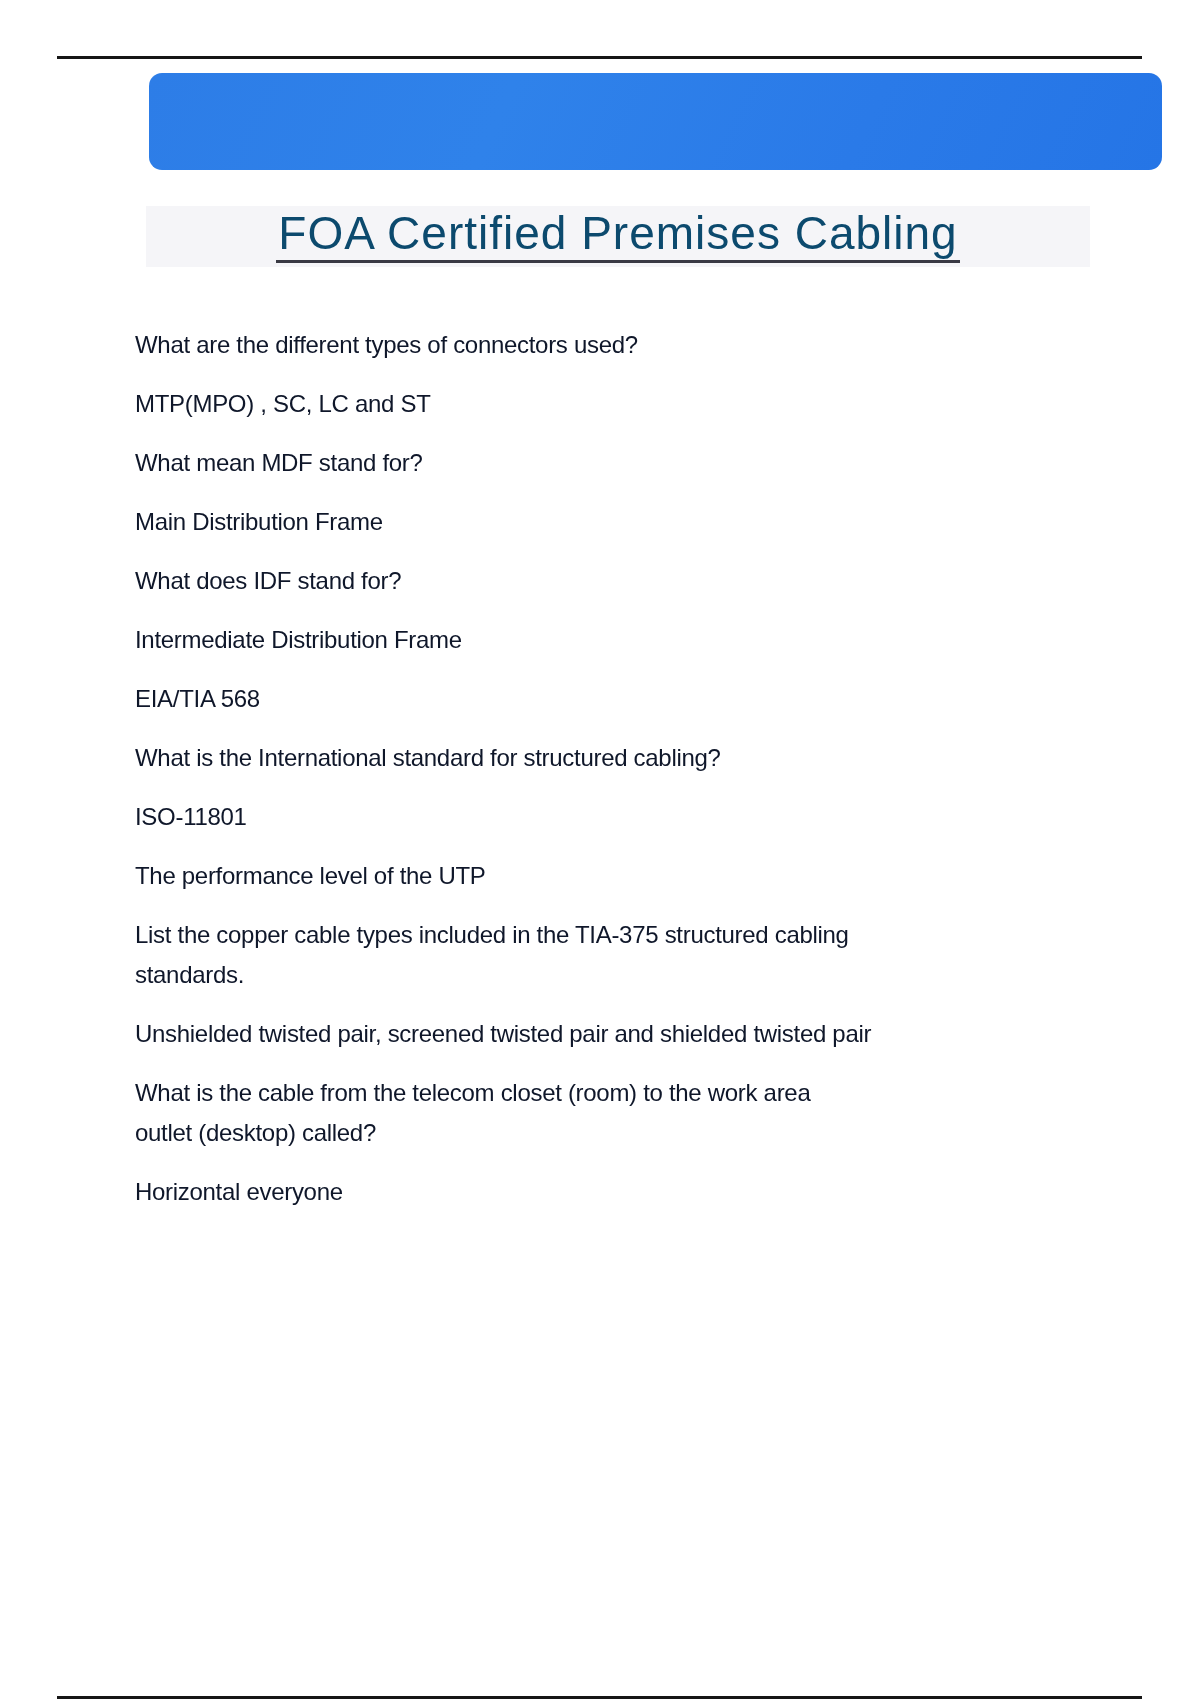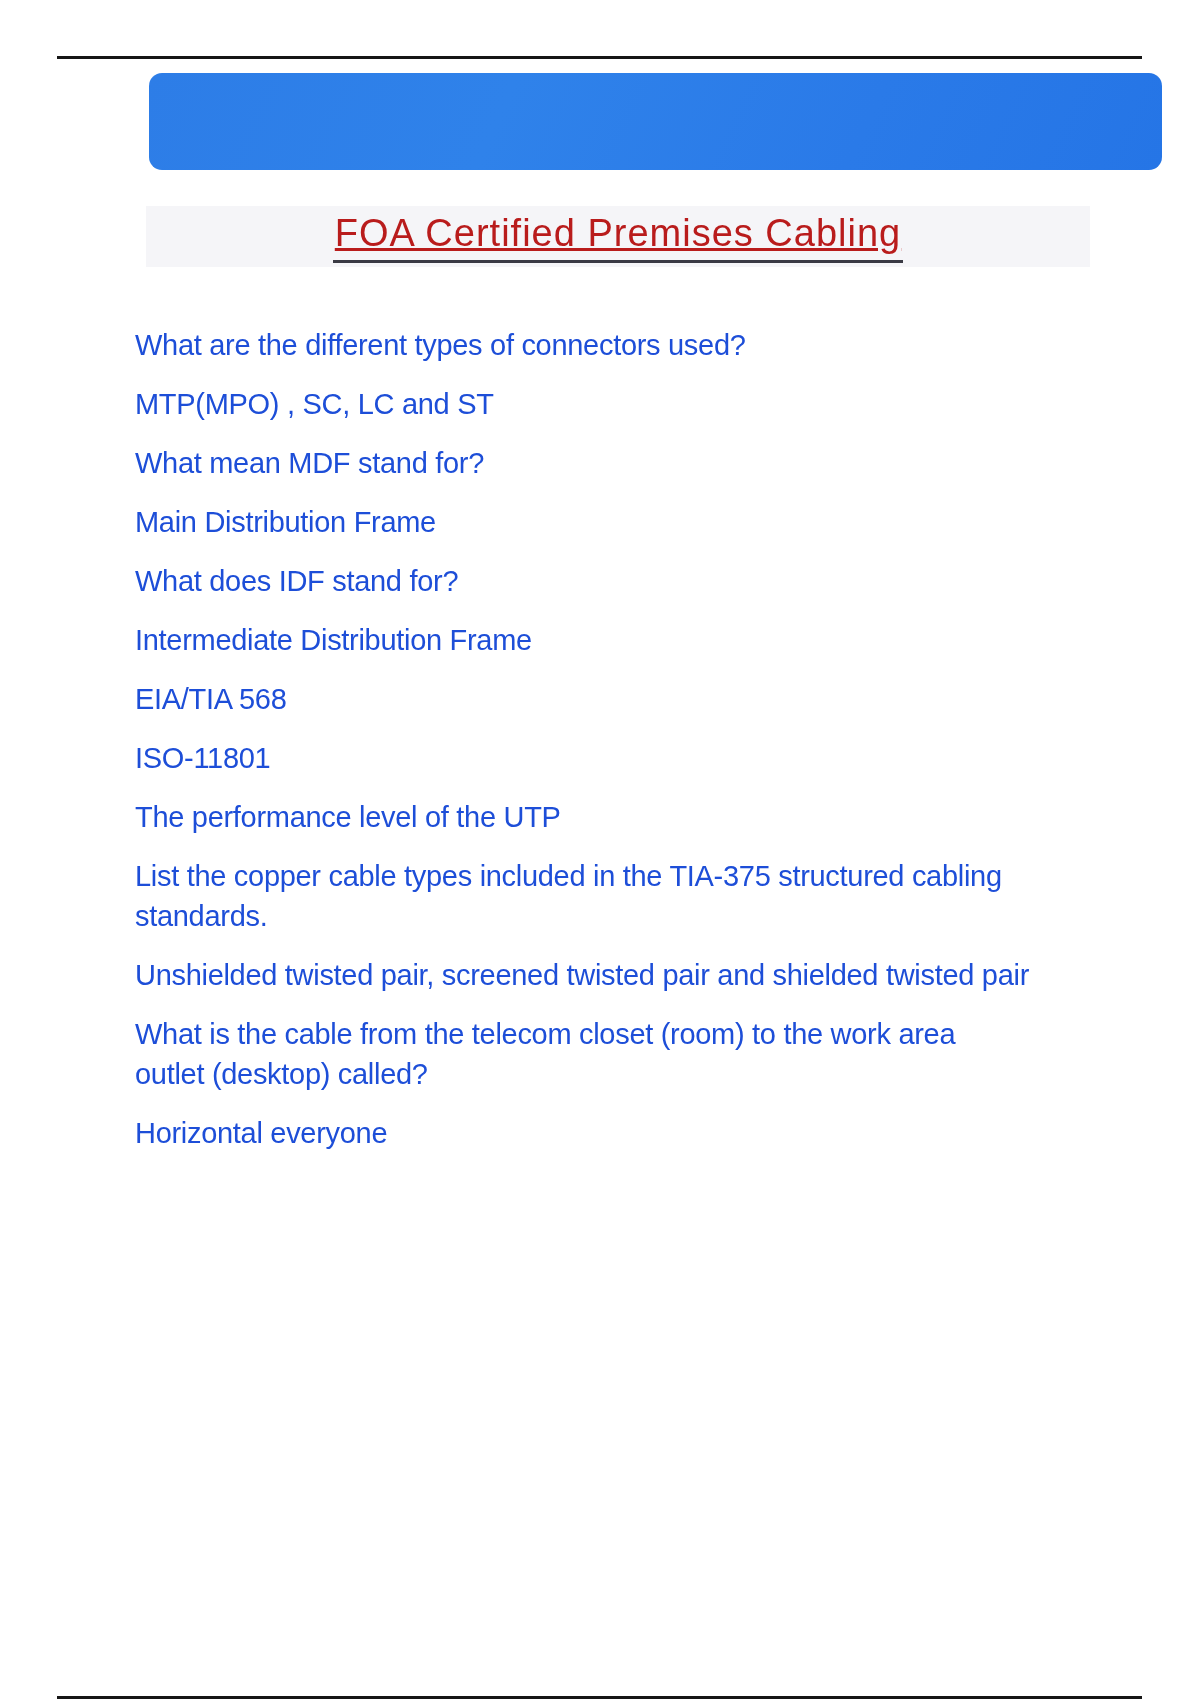--- a/index.html
+++ b/index.html
@@ -39,41 +39,40 @@
     top: 206px;
     width: 944px;
     height: 61px;
     background: #f5f5f8;
     display: flex;
     align-items: center;
     justify-content: center;
   }
   .title-text {
     display: inline-block;
-    font-size: 38px;
+    font-size: 46px;
     line-height: 46px;
     letter-spacing: 1px;
-    color: #b91c1c;
+    color: #0c4a6e;
     border-bottom: 3px solid #3a3a44;
     padding: 0 2px 4px 2px;
     white-space: nowrap;
-    text-decoration: underline;
   }
   .content {
     position: absolute;
     left: 135px;
     top: 325px;
     width: 1012px;
   }
   .content p {
     margin: 0 0 19px 0;
-    font-size: 29px;
+    font-size: 24px;
     line-height: 40px;
     letter-spacing: -0.3px;
-    color: #1d4ed8;
+    color: #0f172a;
     white-space: pre-line;
   }
 </style>
 </head>
 <body>
 
 <div class="page">
 
   <div class="rule top"></div>
 
@@ -84,20 +83,21 @@
   </div>
 
   <main class="content">
     <p>What are the different types of connectors used?</p>
     <p>MTP(MPO) , SC, LC and ST</p>
     <p>What mean MDF stand for?</p>
     <p>Main Distribution Frame</p>
     <p>What does IDF stand for?</p>
     <p>Intermediate Distribution Frame</p>
     <p>EIA/TIA 568</p>
+    <p>What is the International standard for structured cabling?</p>
     <p>ISO-11801</p>
     <p>The performance level of the UTP</p>
     <p>List the copper cable types included in the TIA-375 structured cabling
 standards.</p>
     <p>Unshielded twisted pair, screened twisted pair and shielded twisted pair</p>
     <p>What is the cable from the telecom closet (room) to the work area
 outlet (desktop) called?</p>
     <p>Horizontal everyone</p>
   </main>
 

